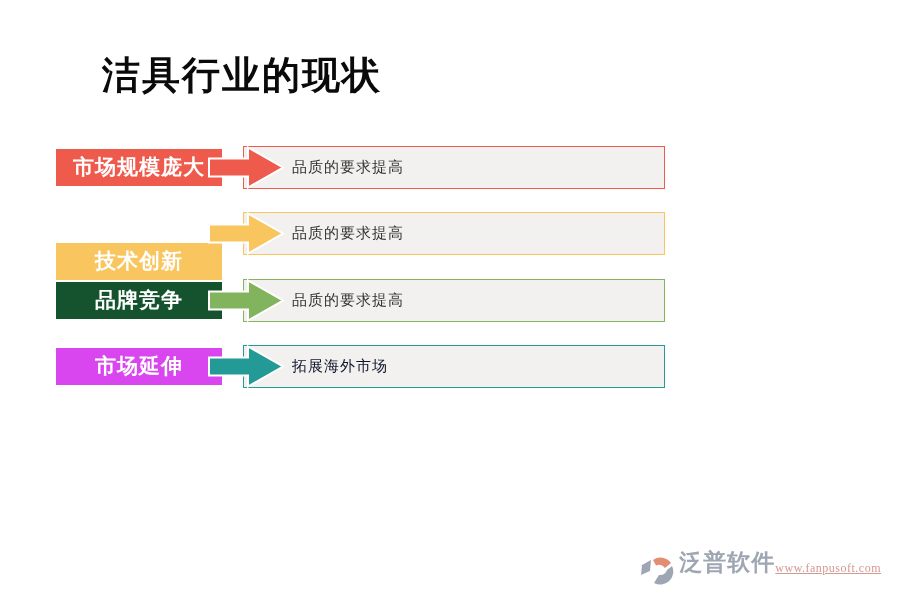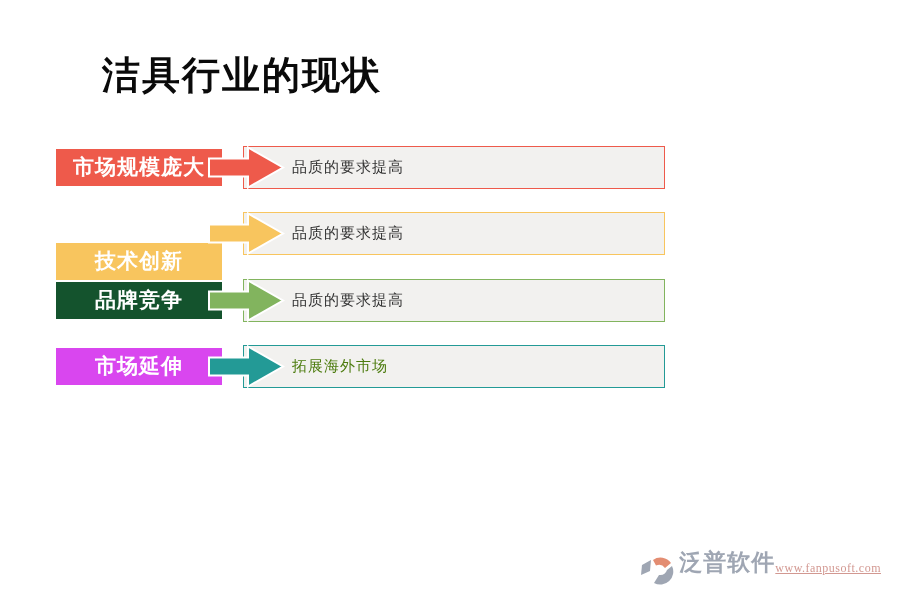--- a/index.html
+++ b/index.html
@@ -95,21 +95,21 @@
     <div class="box" style="border-color: rgb(130, 180, 94); background: rgb(242, 241, 239); color: rgb(51, 51, 51);">
       <span>品质的要求提高</span>
     </div>
   </div>
 
   <div class="row" style="top: 348px;">
     <div class="label" style="background: #d946ef;">市场延伸</div>
     <svg class="arrow" width="78" height="45" viewBox="0 0 78 45">
       <polygon points="1,13.5 40,13.5 40,2.5 75,22.5 40,42.5 40,31.5 1,31.5" stroke="#ffffff" stroke-width="2" style="fill: rgb(35, 154, 150);"></polygon>
     </svg>
-    <div class="box" style="border-color: rgb(35, 154, 150); background: rgb(242, 241, 239); color: #4d7c0f;">
+    <div class="box" style="border-color: rgb(35, 154, 150); background: rgb(242, 241, 239); color: #0f172a;">
       <span>拓展海外市场</span>
     </div>
   </div>
 
   <div class="brand">
     <svg class="mark" width="34" height="36" viewBox="0 0 34 36">
       <polygon class="lg-gray" points="1,12 10,7 9,18 0,22" style="fill: rgb(154, 162, 175);"></polygon>
       <path class="lg-orange" d="M12,7 A13,13 0 0 1 30,10 L24,15 A7.5,7.5 0 0 0 15,12.5 Z" style="fill: rgb(226, 135, 107);"></path>
       <path class="lg-gray" d="M31,13 A13,13 0 0 1 13,30 L18,22 A7.5,7.5 0 0 0 26,17 Z" style="fill: rgb(154, 162, 175);"></path>
     </svg>

